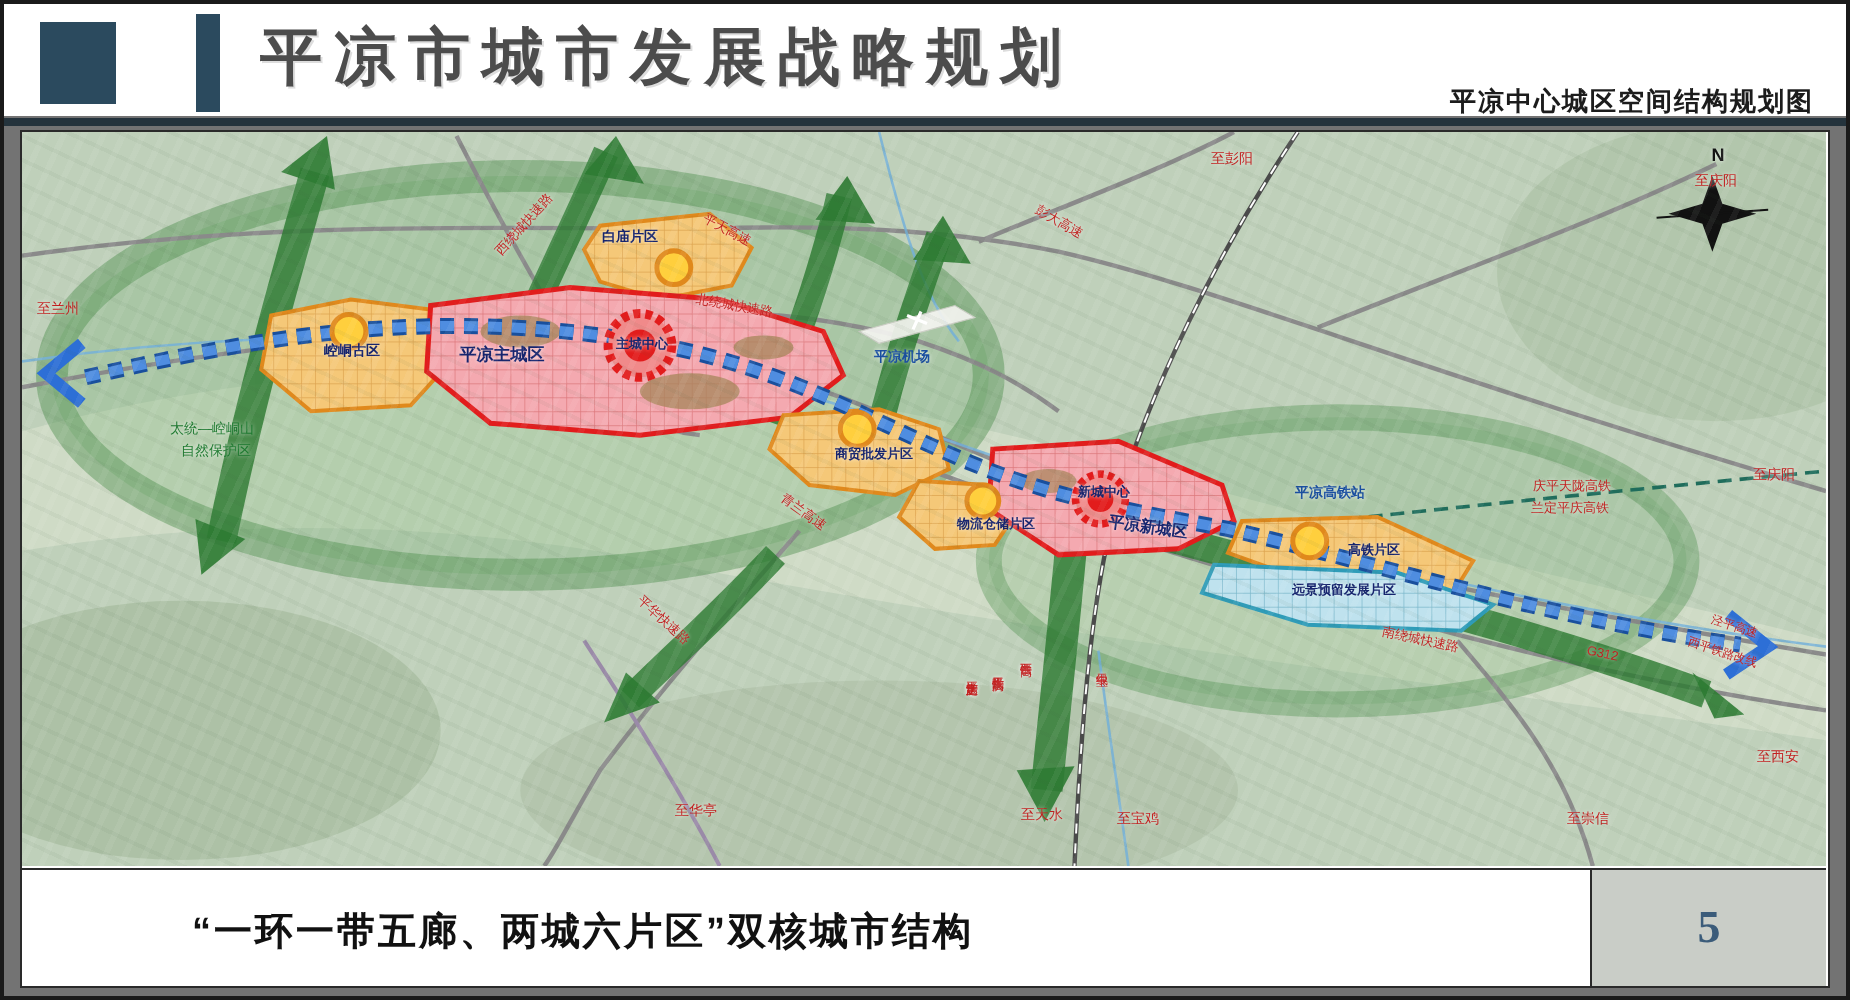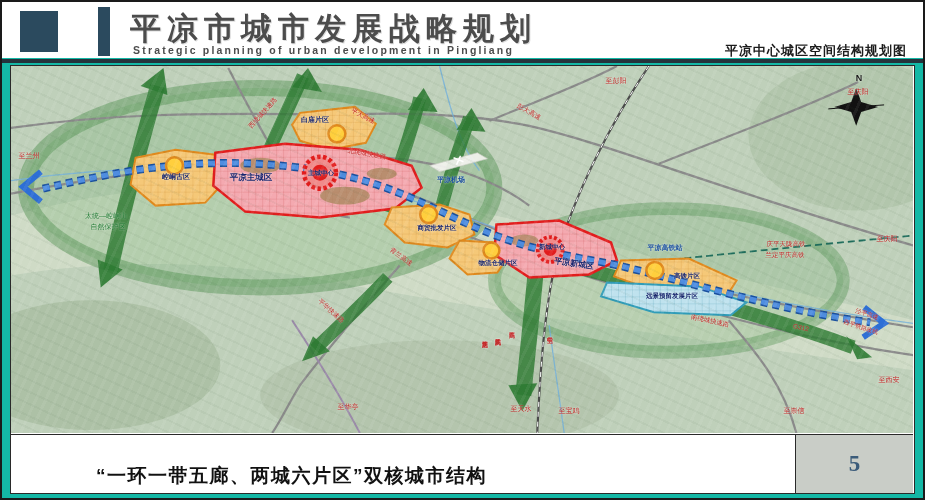--- a/index.html
+++ b/index.html
@@ -1,18 +1,18 @@
 <!DOCTYPE html>
 <html><head>
 <meta charset="utf-8">
 <style>
   html,body{margin:0;padding:0;background:#e8e8e8;}
   *{box-sizing:border-box;}
   .page{
-    position:relative;width:925px;height:500px;background:#14b8a6;
+    position:relative;width:925px;height:500px;background:#737373;
     border:2px solid #1a1a1a;overflow:hidden;
     font-family:"Liberation Sans",sans-serif;
   }
   
   .header{position:absolute;left:0;top:0;width:100%;height:56px;background:#fff;}
   .logo-square{position:absolute;left:18px;top:9px;width:38px;height:41px;background:#2b4a5e;}
   .logo-bar{position:absolute;left:96px;top:5px;width:12px;height:49px;background:#2b4a5e;}
   .title-cn{
     position:absolute;left:128px;top:6px;font-size:31px;font-weight:700;color:#4c4c4c;
     letter-spacing:6px;text-shadow:1px 1px 0 #ddd;white-space:nowrap;
@@ -46,21 +46,21 @@
     position:absolute;white-space:nowrap;line-height:1;
     text-shadow:0 0 2px rgba(255,255,255,.75);
     font-family:"Liberation Sans",sans-serif;
   }
   
   .footer-band{
     position:absolute;left:0;bottom:0;width:902px;height:59px;border-top:1.5px solid #2a2a2a;
     background:#fff;
   }
   .caption{
-    position:absolute;left:85px;top:28px;font-size:19px;font-weight:700;color:#111;
+    position:absolute;left:85px;top:18px;font-size:19px;font-weight:700;color:#111;
     letter-spacing:1.5px;white-space:nowrap;
   }
   .stamp{
     position:absolute;right:0;top:0;width:118px;height:100%;
     border-left:1.5px solid #2a2a2a;display:flex;flex-direction:column;
   }
   .stamp-org{
     height:20px;display:flex;align-items:center;justify-content:center;
     font-size:8.5px;font-weight:700;color:#222;border-bottom:1px solid #555;letter-spacing:1px;
   }
@@ -71,21 +71,20 @@
 </style>
 </head>
 <body>
 
 <div class="page">
 
   <div class="header">
     <div class="logo-square"></div>
     <div class="logo-bar"></div>
     <div class="title-cn">平凉市城市发展战略规划</div>
-    <div class="title-en">Strategic planning of urban development in Pingliang</div>
     <div class="map-name">平凉中心城区空间结构规划图</div>
   </div>
   <div class="rule"></div>
 
   <div class="frame">
     <div class="map">
       <svg viewBox="0 0 905 368" preserveAspectRatio="none">
         <defs>
           <pattern id="gr" width="7" height="7" patternUnits="userSpaceOnUse">
             <path d="M7 0H0V7" fill="none" stroke="rgba(190,60,60,.45)" stroke-width=".7"></path>

